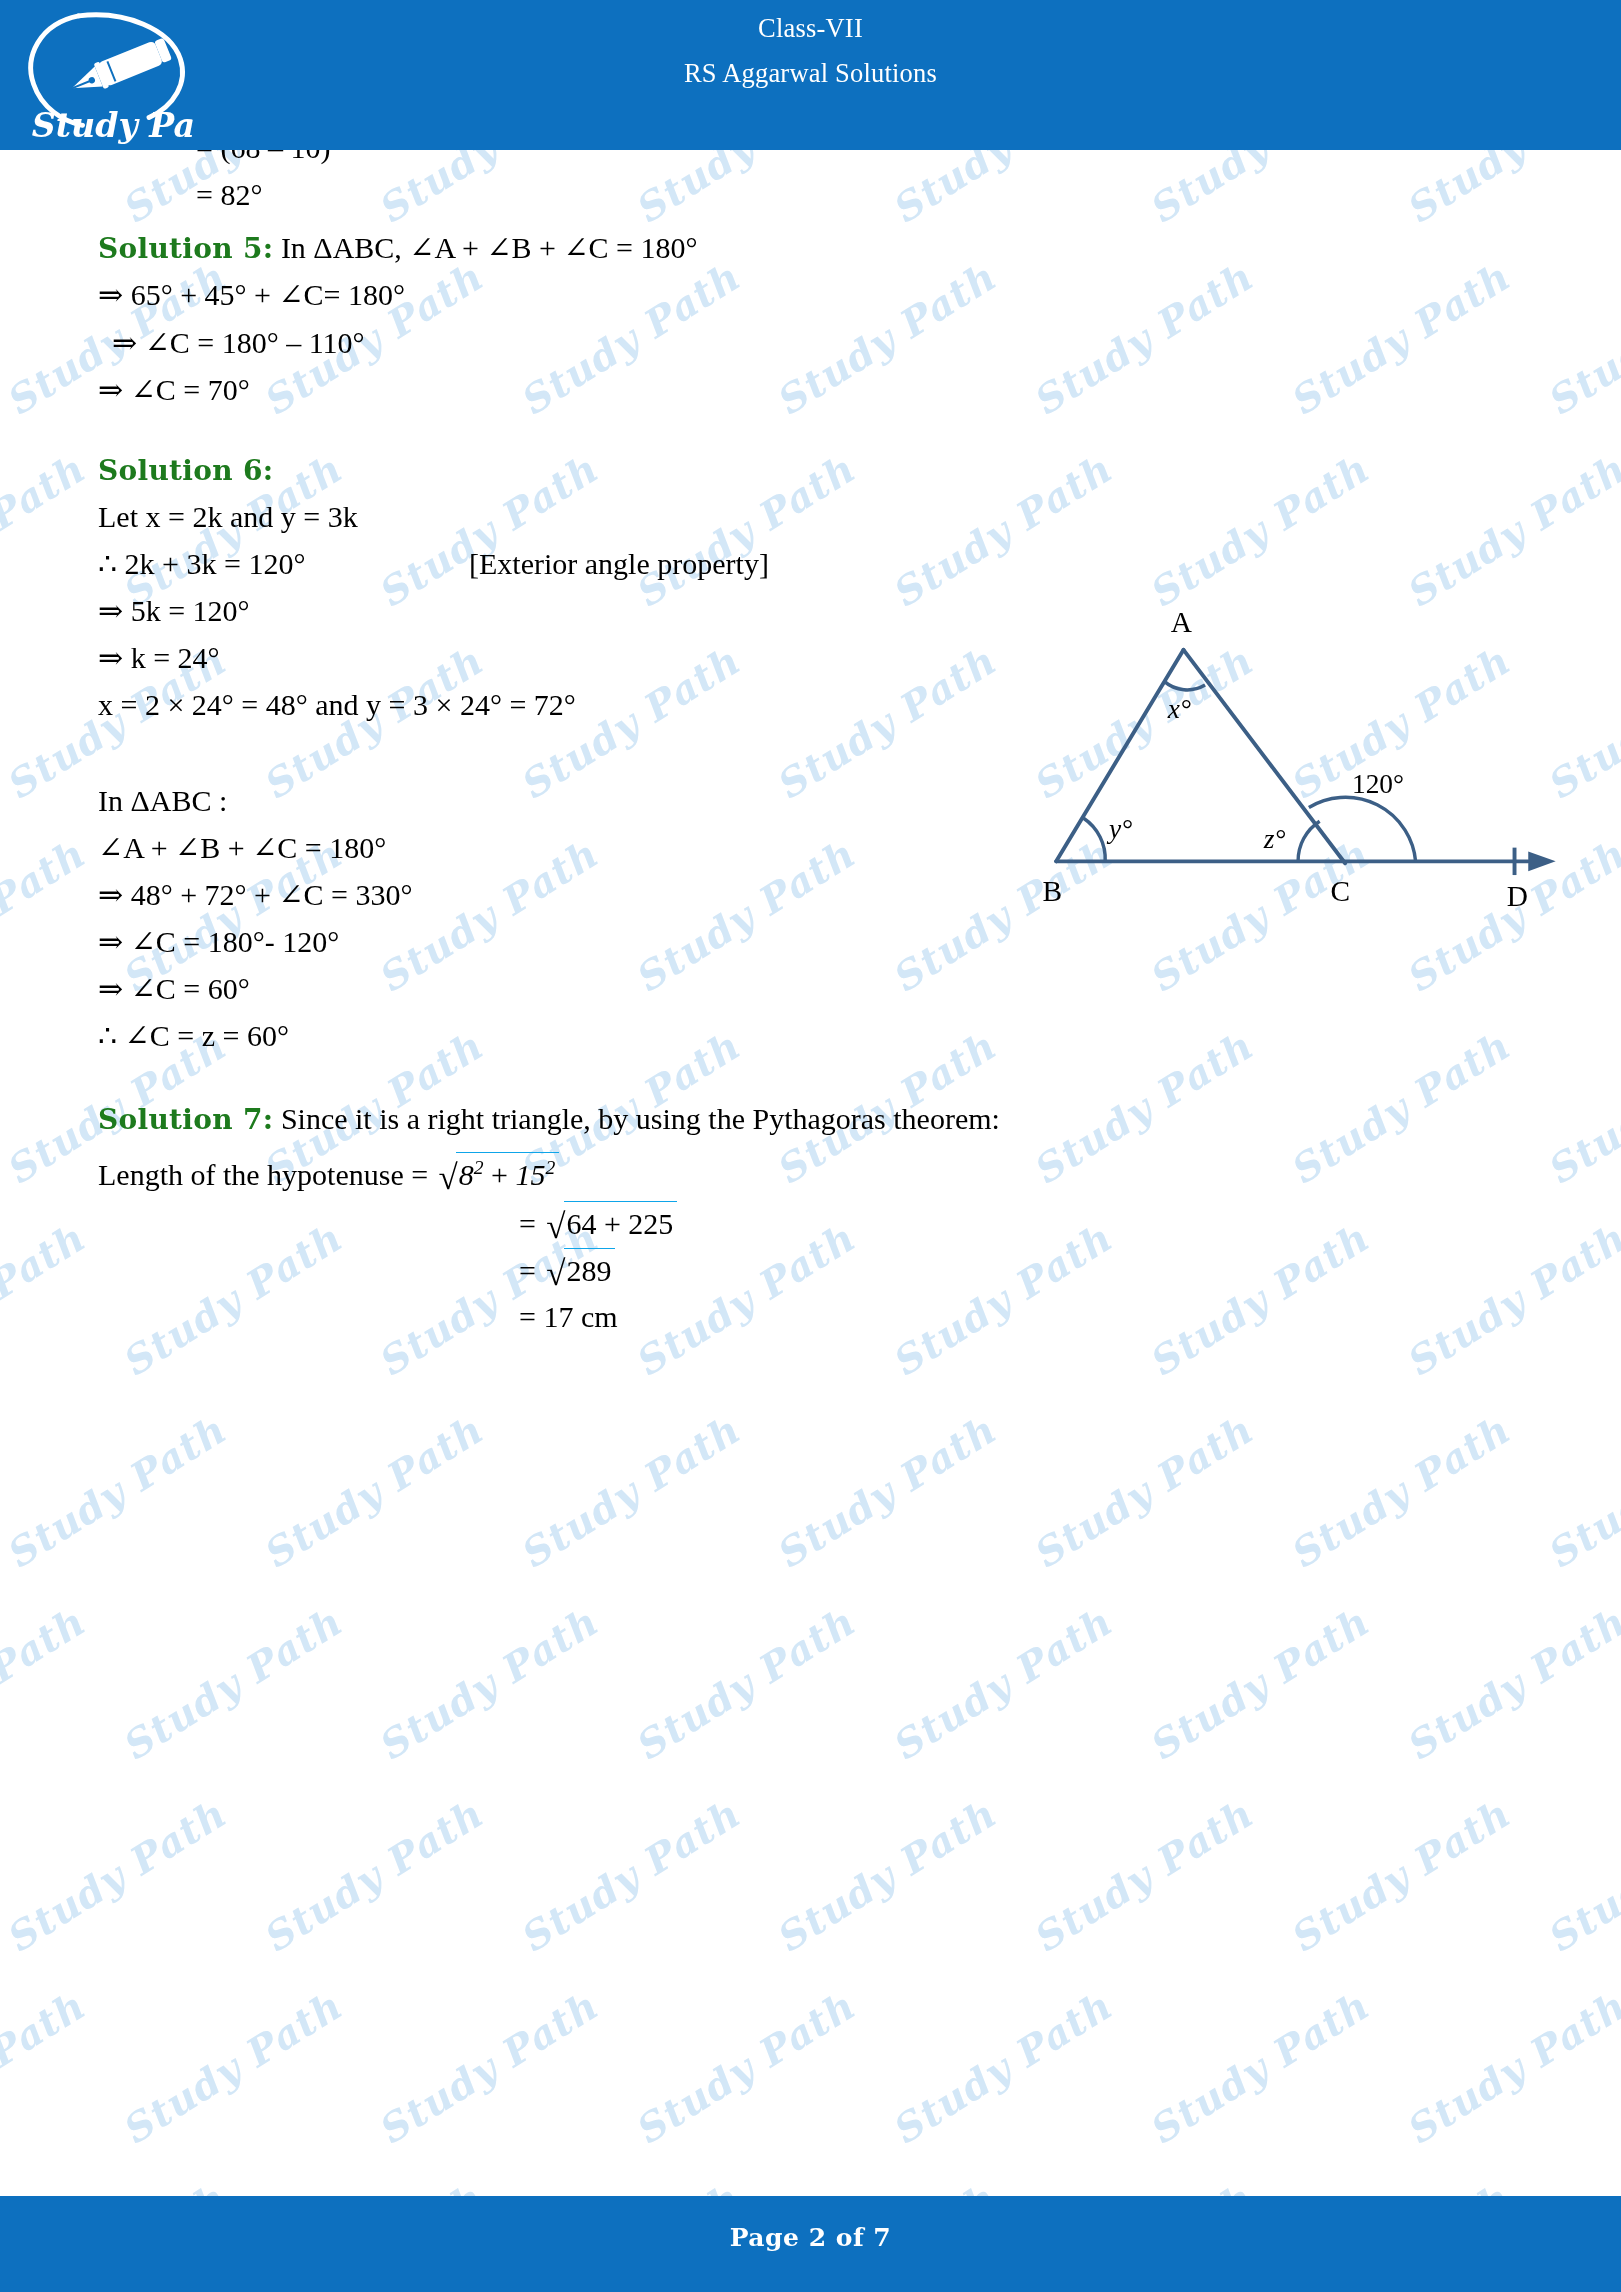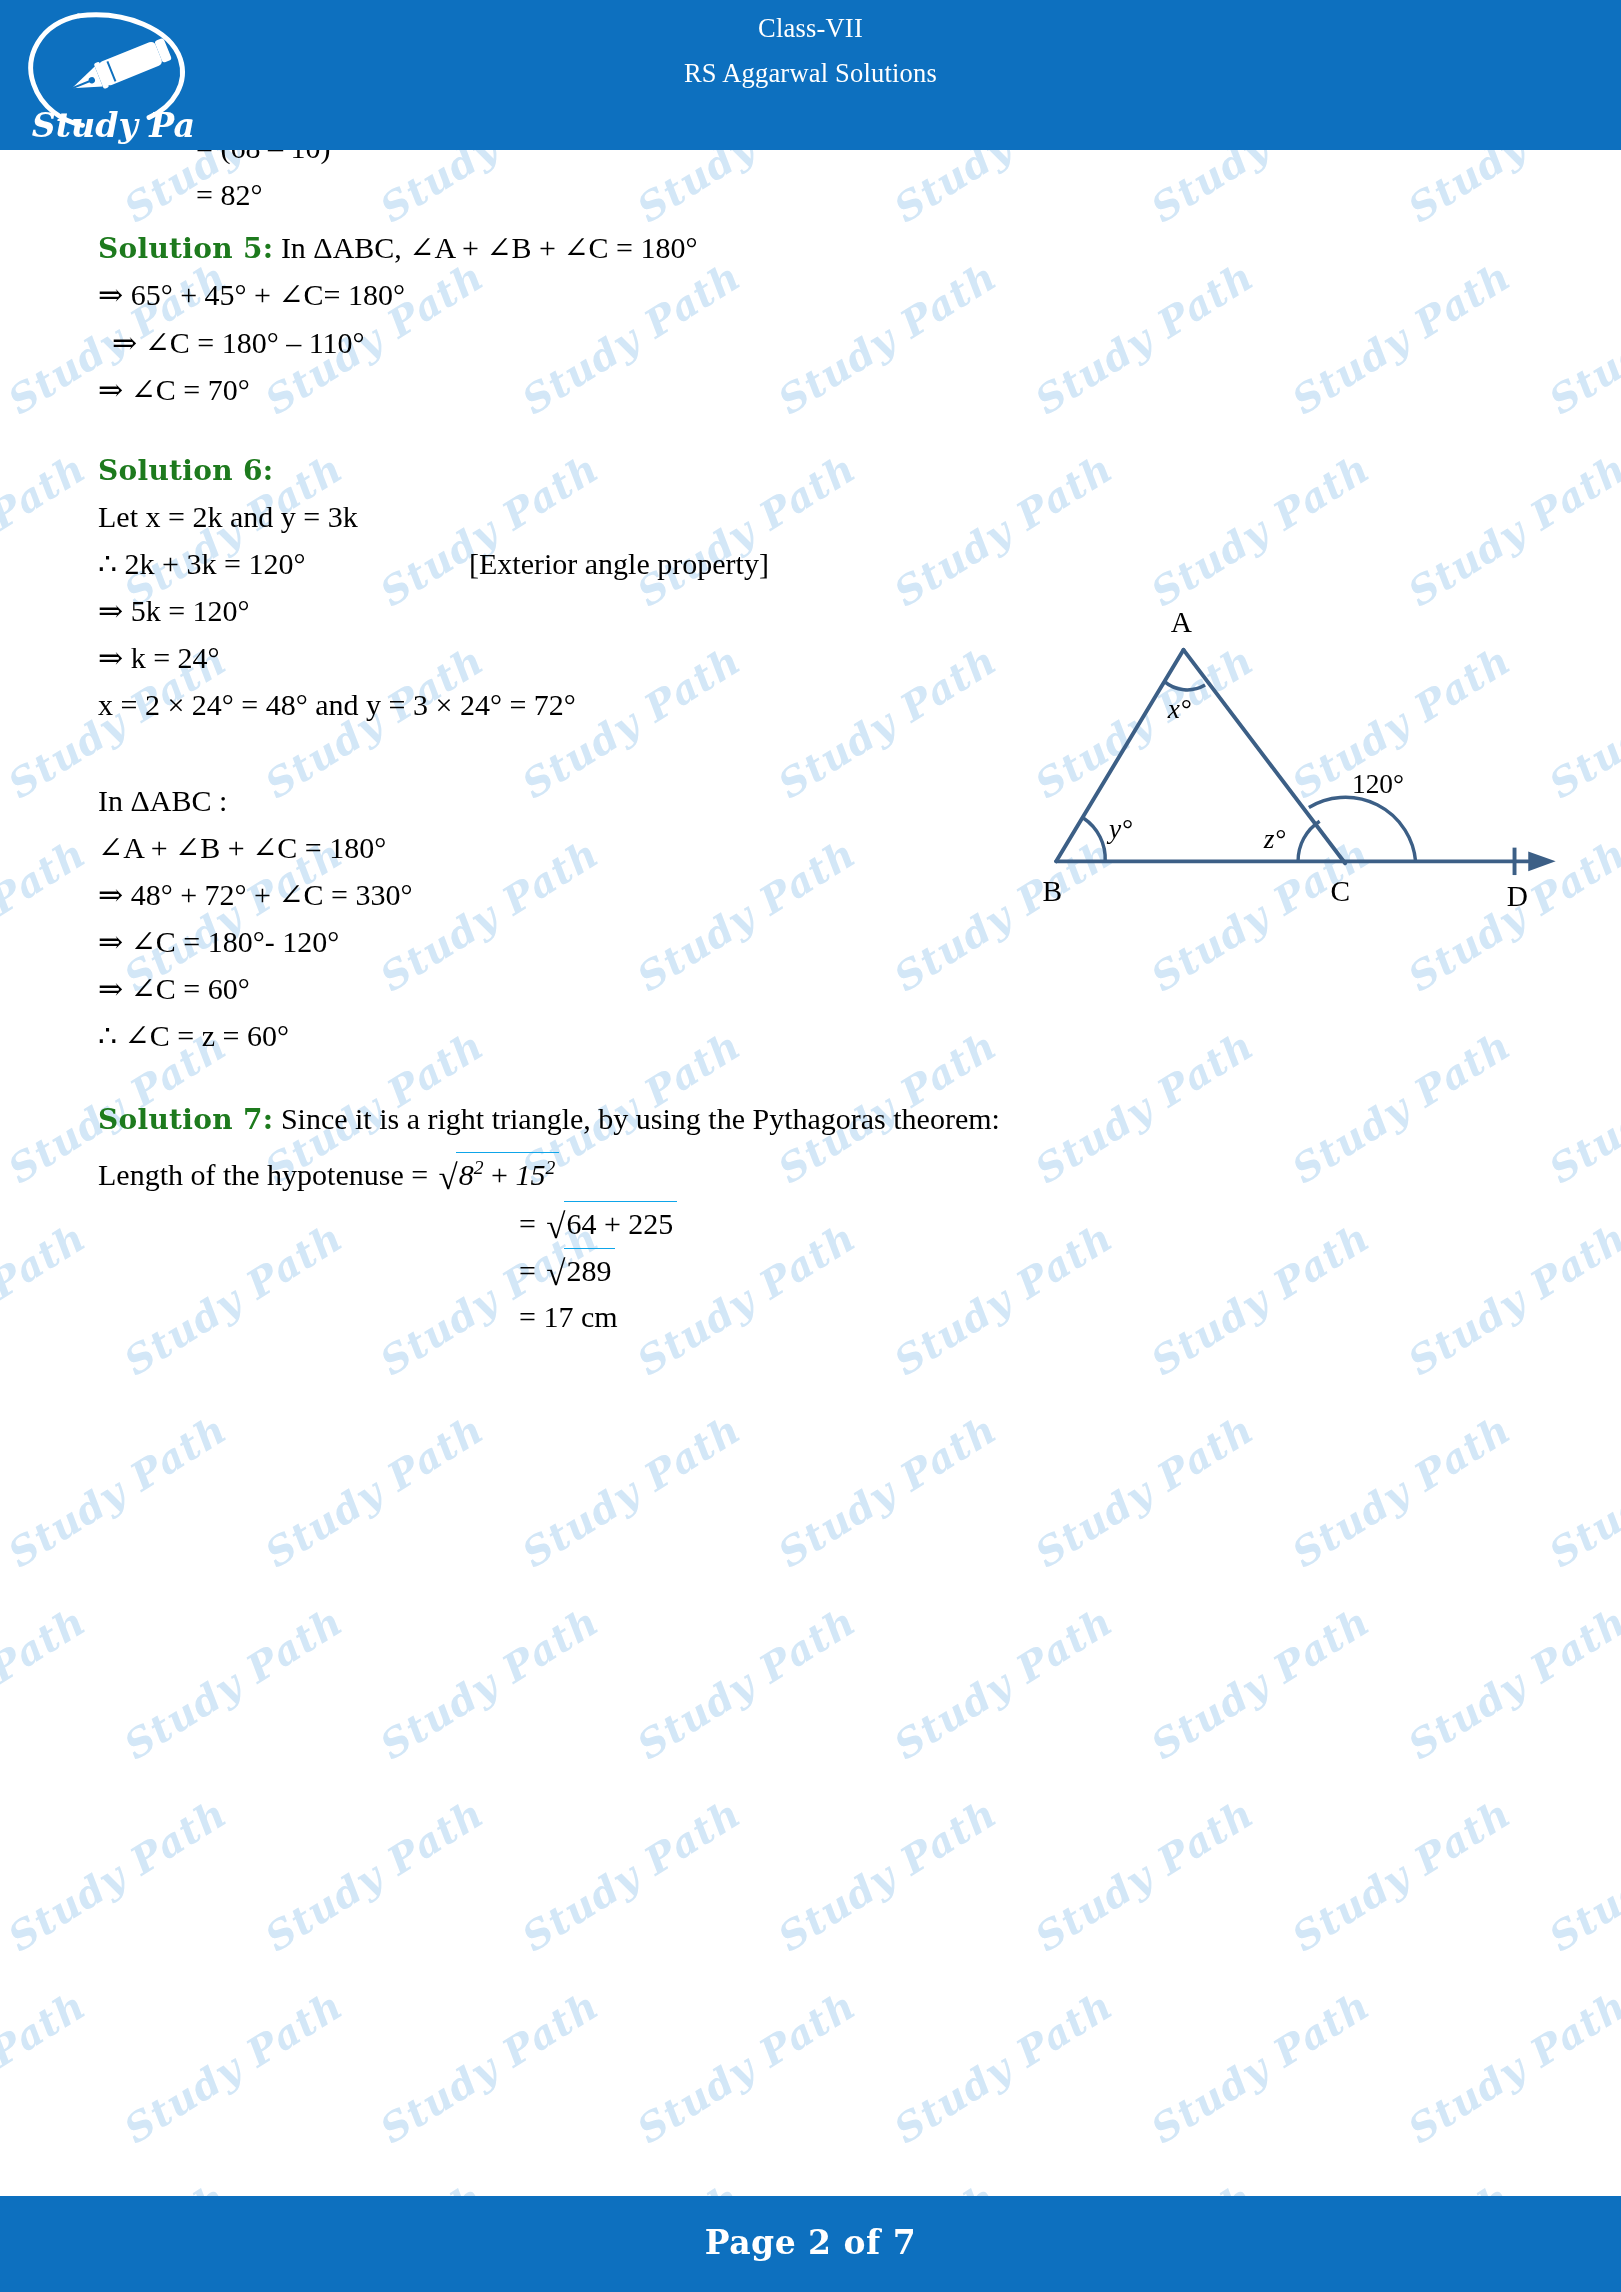--- a/index.html
+++ b/index.html
@@ -119,21 +119,21 @@
     z-index: 3;
   }
   #footer-text {
     position: absolute;
     left: 0; top: 27.4px;
     width: 1621px;
     text-align: center;
     color: #ffffff;
     font-family: "DejaVu Serif", serif;
     font-weight: 700;
-    font-size: 33px;
+    font-size: 25px;
     letter-spacing: 0.5px;
   }
 </style>
 </head>
 <body>
 
 <div id="watermark-layer">
     <div class="wm" style="color: rgb(211, 231, 247); transform: rotate(-32deg); left: 0px; top: 0px;">Study Path</div>
     <div class="wm" style="color: rgb(211, 231, 247); transform: rotate(-32deg); left: 257px; top: 0px;">Study Path</div>
     <div class="wm" style="color: rgb(211, 231, 247); transform: rotate(-32deg); left: 514px; top: 0px;">Study Path</div>

